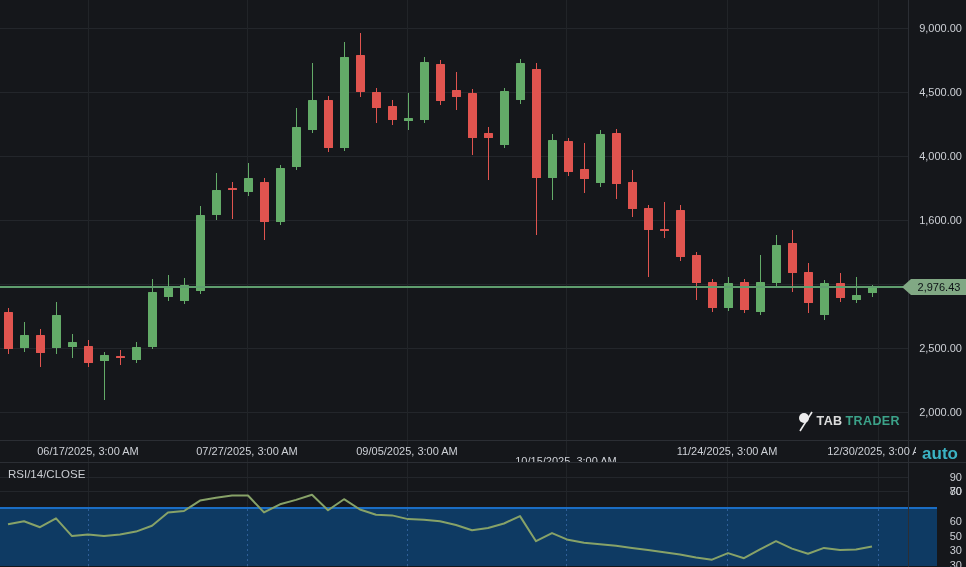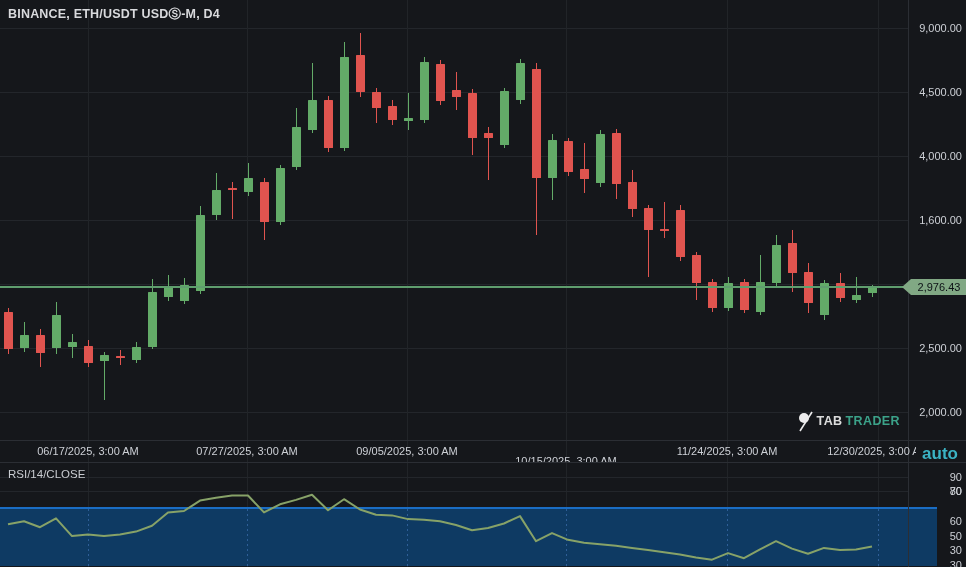--- a/index.html
+++ b/index.html
@@ -202,21 +202,20 @@
 
   <div class="watermark">
     <svg width="17" height="24" viewBox="0 0 17 24">
       <circle cx="7" cy="9" r="5" fill="#ffffff"></circle>
       <line x1="3" y1="22" x2="15" y2="3" stroke="#ffffff" stroke-width="1.6"></line>
     </svg>
     <span class="wm-text wm-tab">TAB</span>
       <span class="wm-text wm-trader">TRADER</span>
   </div>
 
-  <div class="title">BINANCE, ETH/USDT USDⓈ-M, D4</div>
 
   <div class="pane-sep" style="left:0;top:440px;width:966px;height:1px;"></div>
   <div class="pane-sep" style="left:0;top:462px;width:966px;height:1px;"></div>
   <div class="pane-sep" style="left:908px;top:0;width:1px;height:567px;"></div>
 
   <div class="time-clip" id="time-layer">
       <div class="t-label" style="left: 88px; top: 5px;">06/17/2025, 3:00 AM</div>
       <div class="t-label" style="left: 247px; top: 5px;">07/27/2025, 3:00 AM</div>
       <div class="t-label" style="left: 407px; top: 5px;">09/05/2025, 3:00 AM</div>
       <div class="t-label" style="left: 566px; top: 15px;">10/15/2025, 3:00 AM</div>

